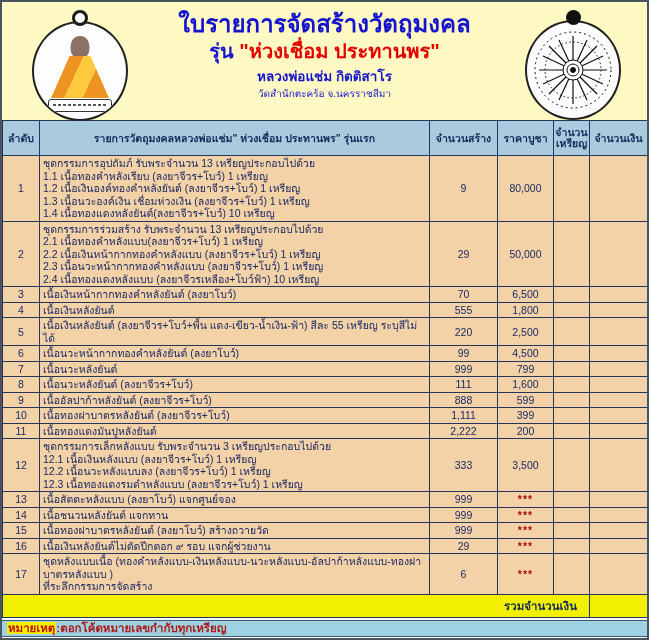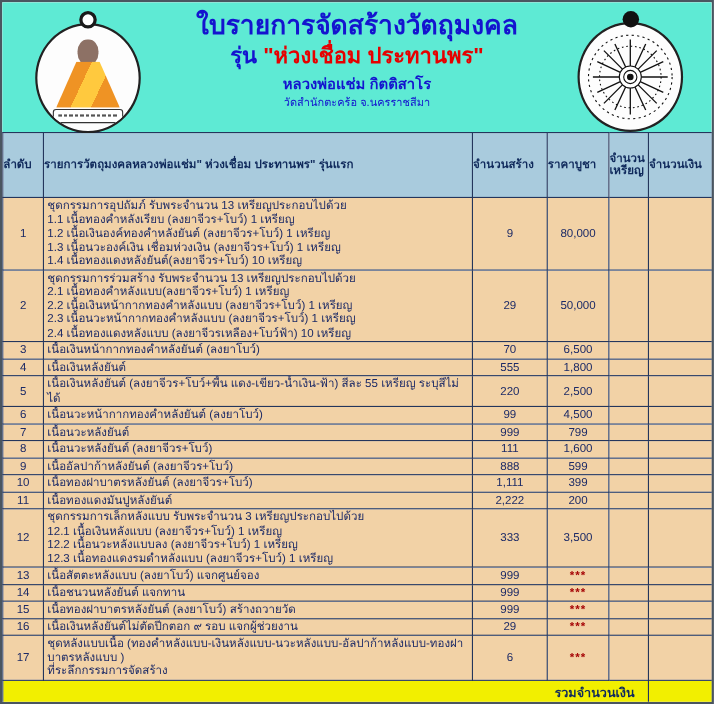--- a/index.html
+++ b/index.html
@@ -3,21 +3,21 @@
 <meta charset="utf-8">
 <style>
   html,body { margin:0; padding:0; background:#e8e8e8; }
   .page {
     position:relative; width:649px; height:640px; box-sizing:border-box;
     background:#ffffff; border:2px solid #4a5560; overflow:hidden;
     font-family:"Liberation Sans", sans-serif;
     display:flex; flex-direction:column;
   }
   
-  .hdr { position:relative; height:118px; flex:0 0 auto; background:#5eead4; }
+  .hdr { position:relative; height:118px; flex:0 0 auto; background:#fef9c3; }
   .titles { text-align:center; padding-top:8px; }
   .t1 { color:#1414cf; font-weight:bold; font-size:24px; line-height:28px; }
   .t2 { font-size:20px; font-weight:bold; line-height:26px; color:#e60000; }
   .t2 .pfx { color:#1414cf; }
   .t3 { font-size:13.5px; color:#1414cf; font-weight:bold; line-height:17px; margin-top:4px; }
   .t4 { font-size:10px; color:#1414cf; font-weight:normal; line-height:17px; }
   .med { position:absolute; top:8px; width:104px; height:108px; }
   .med.left { left:26px; }
   .med.right { right:22px; }
   .med .ring { width:10px; height:10px; border:3px solid #1a1a1a; border-radius:50%; margin:0 auto; background:#fff; position:relative; z-index:2; }
@@ -26,21 +26,21 @@
   .monk-head { position:absolute; left:50%; top:13px; transform:translateX(-50%); width:19px; height:23px; background:#8d7165; border-radius:46%; }
   .monk-robe { position:absolute; left:50%; top:33px; transform:translateX(-50%); width:58px; height:42px;
     background:linear-gradient(115deg,#ef9324 42%, #ffc93e 42%, #ffc93e 66%, #ef9324 66%);
     clip-path:polygon(32% 0,68% 0,100% 100%,0 100%); }
   .banner { position:absolute; left:50%; bottom:7px; transform:translateX(-50%); width:62px; height:11px; background:#fff; border:1px solid #333; border-radius:3px; }
   .banner .squiggle { margin:4px 4px 0; height:2px; background:repeating-linear-gradient(90deg,#555 0 3px,transparent 3px 5px); }
   .yantra-svg { position:absolute; inset:0; }
   
   table.items { width:100%; border-collapse:collapse; table-layout:fixed; flex:0 0 auto; }
   table.items td { border:1px solid #24365c; overflow:hidden; }
-  thead td { background:#a9cbdd; color:#102a5c; font-weight:bold; font-size:10.5px; line-height:11px; padding:18px 0; }
+  thead td { background:#a9cbdd; color:#102a5c; font-weight:bold; text-align:center; font-size:10.5px; line-height:11px; padding:6px 0; }
   tbody td { background:#f2d2a6; color:#1c2a66; font-size:10.5px; padding:1px 3px; vertical-align:middle; }
   td.c { text-align:center; }
   .line { line-height:12.5px; }
   .line.bold { font-weight:normal; }
   .stars { color:#a80a0a; font-weight:bold; letter-spacing:1px; }
   tr.total td { background:#f2ef00; color:#102a5c; font-weight:bold; font-size:11.5px; text-align:right; padding:2px 12px; }
   tr.total td.blank { padding:0; }
   
   .notes { flex:0 0 auto; }
   .note { background:#9ed2e2; border:1px solid #3c5a70; border-left:none; border-right:none; margin-top:2px; padding:1px 5px; color:#b01515; font-weight:bold; font-size:11.5px; line-height:13px; }

